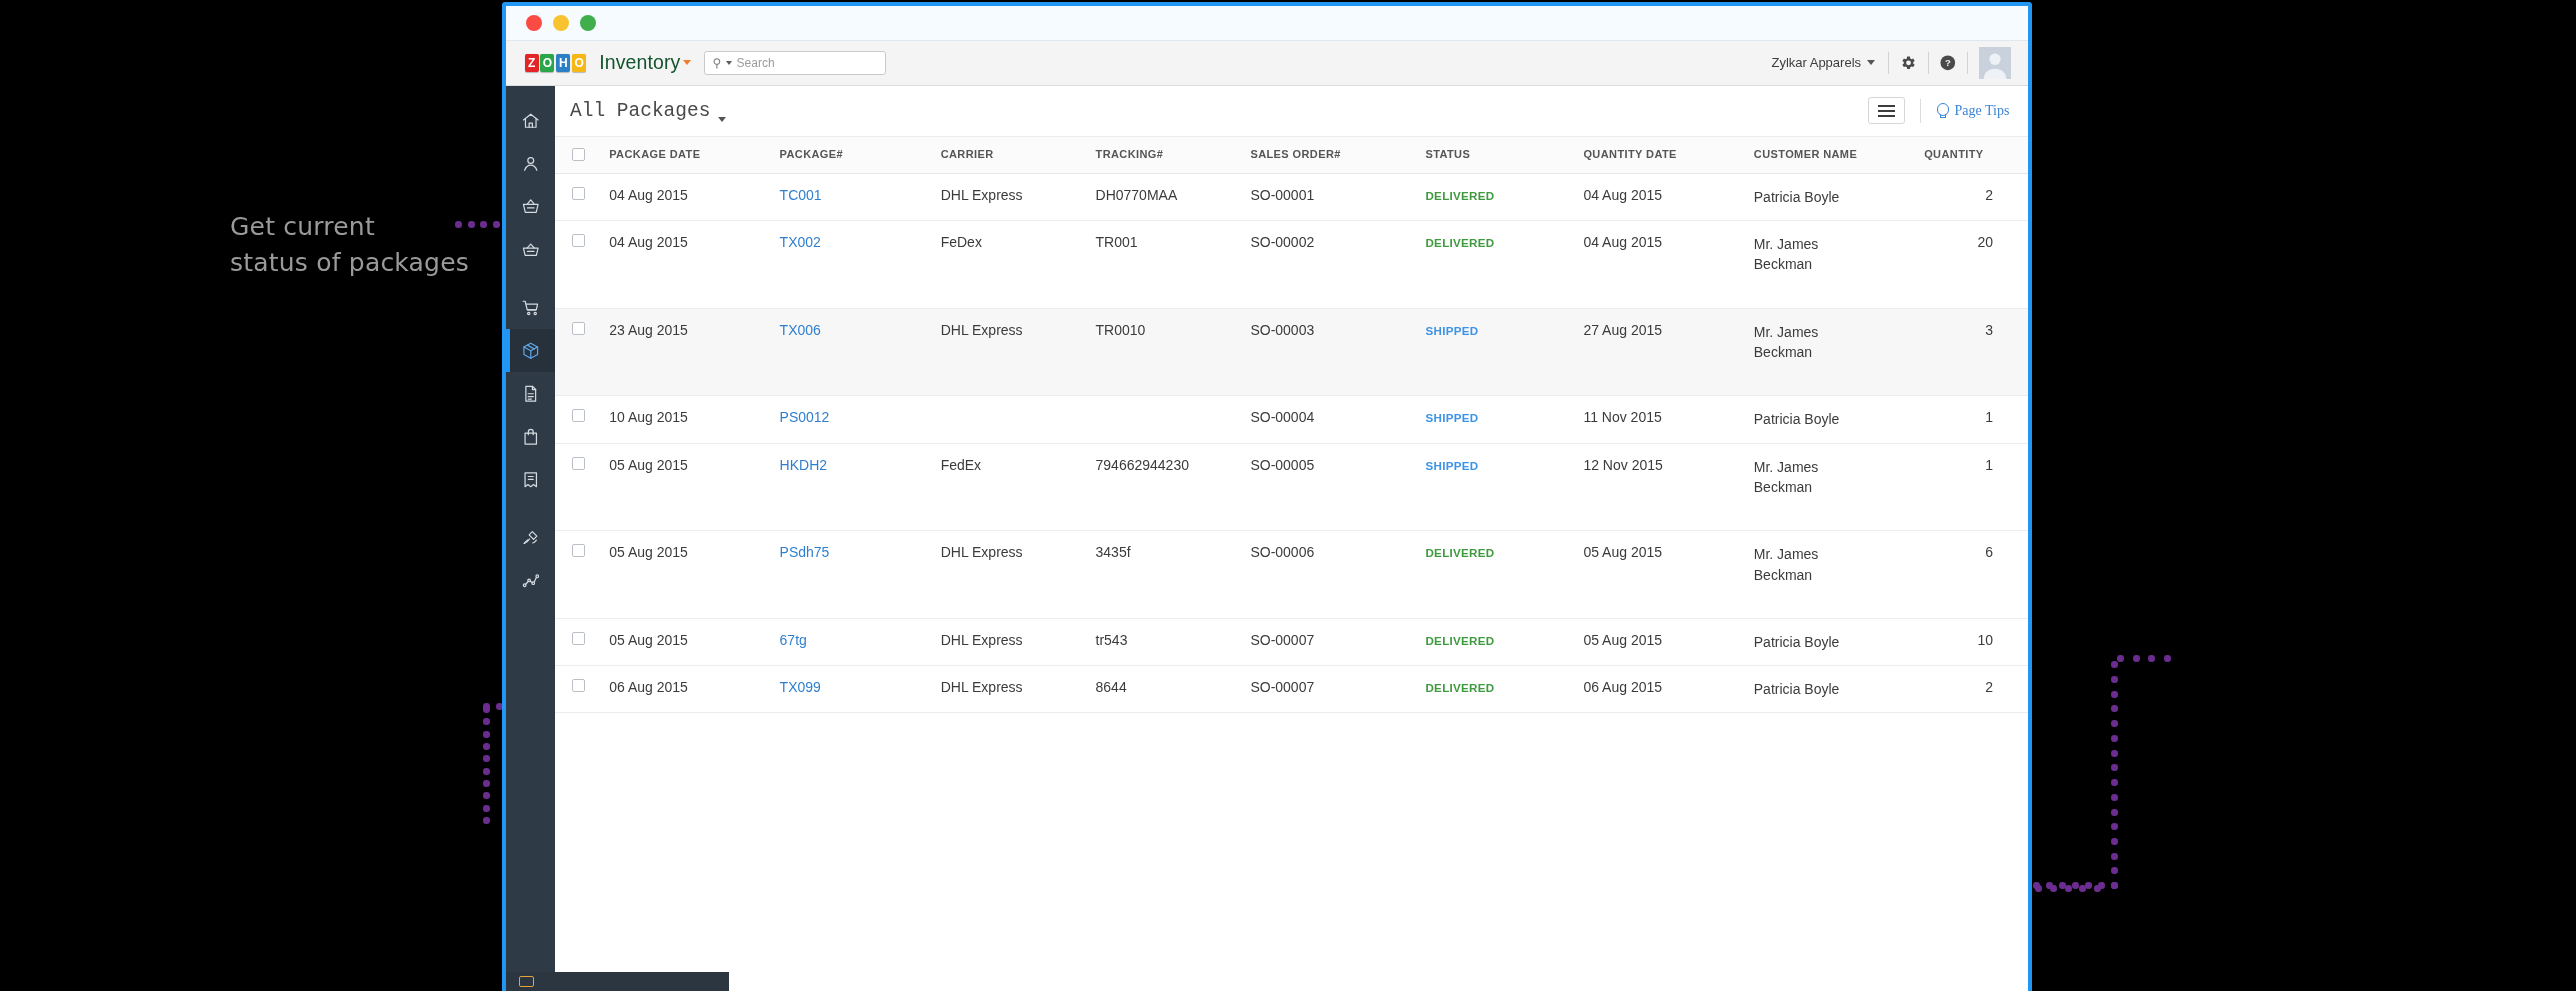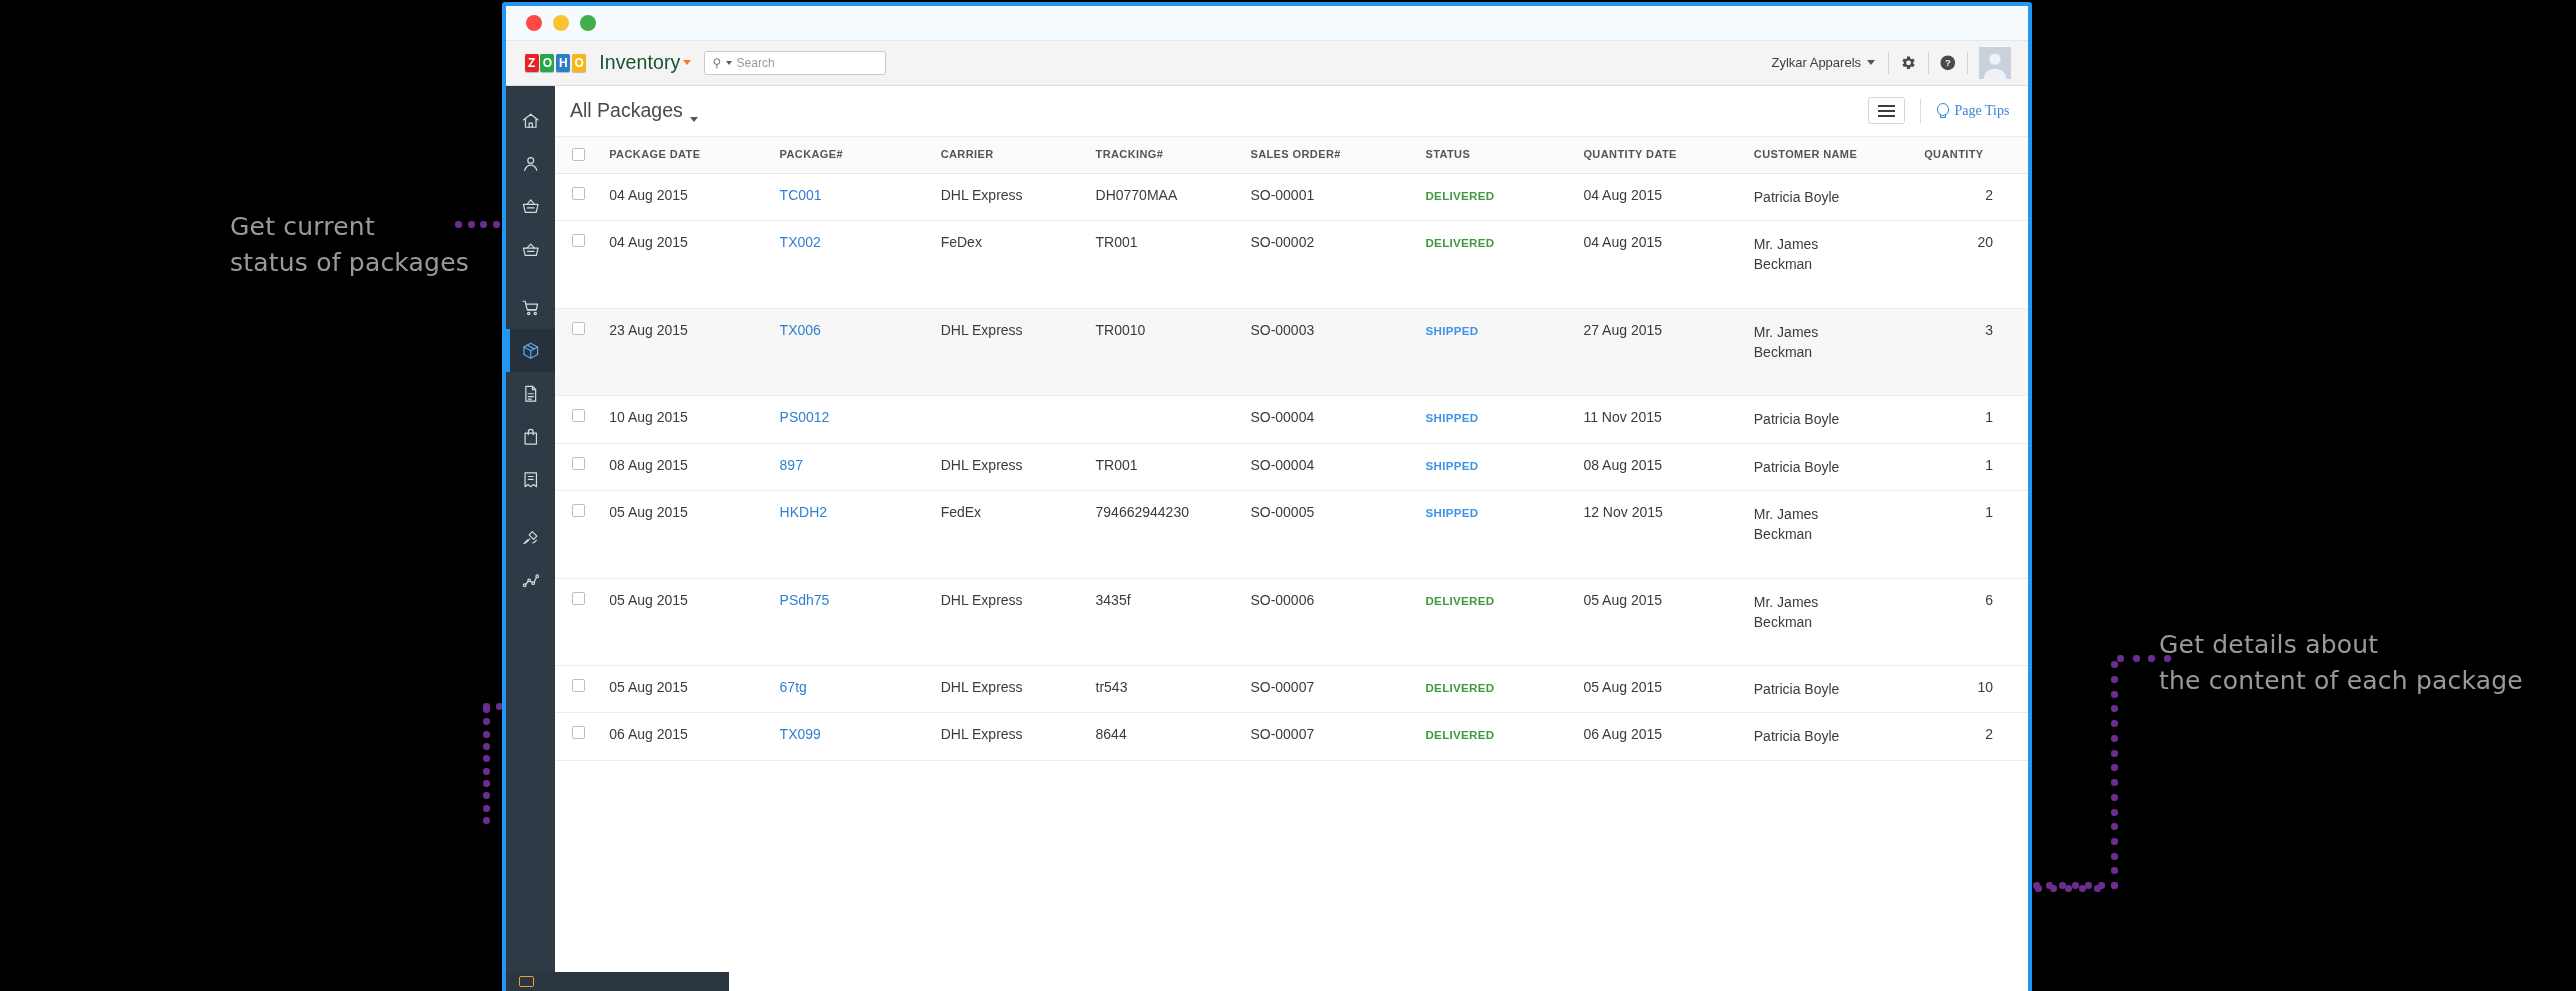--- a/index.html
+++ b/index.html
@@ -308,22 +308,20 @@
       <span class="dot" style="left: 850px; top: 703px;"></span>
       <span class="dot" style="left: 863px; top: 703px;"></span>
       <span class="dot" style="left: 876px; top: 703px;"></span>
       <span class="dot" style="left: 889px; top: 703px;"></span>
       <span class="dot" style="left: 902px; top: 703px;"></span>
       <span class="dot" style="left: 916px; top: 703px;"></span>
       <span class="dot" style="left: 929px; top: 703px;"></span>
       <span class="dotend" style="left: 929px; top: 695px;"></span>
     </div>
 
-  <div class="callout" style="left:2159px; top:627px;">Get details about
-the content of each package</div>
   <div class="dotline" id="dots-content">
       <span class="dot" style="left: 2111px; top: 661px;"></span>
       <span class="dot" style="left: 2111px; top: 676px;"></span>
       <span class="dot" style="left: 2111px; top: 691px;"></span>
       <span class="dot" style="left: 2111px; top: 705px;"></span>
       <span class="dot" style="left: 2111px; top: 720px;"></span>
       <span class="dot" style="left: 2111px; top: 735px;"></span>
       <span class="dot" style="left: 2111px; top: 750px;"></span>
       <span class="dot" style="left: 2111px; top: 764px;"></span>
       <span class="dot" style="left: 2111px; top: 779px;"></span>
@@ -498,21 +496,21 @@
               <path d="M5.8 16.3l3-3.4"></path>
               <path d="M11.3 12.5l2.5 1.7"></path>
               <path d="M16.2 13.8l2.7-5.9"></path>
             </svg>
         </div>
       </div>
 
       <div id="content">
 
         <div id="ctoolbar">
-          <div style="display:flex;align-items:flex-end;">
+          <div style="display:flex;align-items:flex-end;font-family:Liberation Mono, monospace;">
             <span id="page-title">All Packages</span>
             <span class="caret-dn caret-gray" style="margin-left:7.4px;"></span>
           </div>
           <div class="tb-right">
             <span class="listbtn">
               <i></i>
               <i></i>
               <i></i>
             </span>
             <span class="tb-vdiv"></span>
@@ -591,34 +589,20 @@
                   <td class="col-pd">10 Aug 2015</td>
                   <td class="col-pkg"><a class="lnk" href="#">PS0012</a></td>
                   <td class="col-car"></td>
                   <td class="col-trk"></td>
                   <td class="col-so">SO-00004</td>
                   <td class="col-st"><span class="st-shipped">SHIPPED</span></td>
                   <td class="col-sd">11 Nov 2015</td>
                   <td class="col-cn"><span class="cust">Patricia Boyle</span></td>
                   <td class="col-qty">1</td>
                 </tr>
-                <tr>
-                  <td class="col-cb">
-                    <span class="cb"></span>
-                  </td>
-                  <td class="col-pd">08 Aug 2015</td>
-                  <td class="col-pkg"><a class="lnk" href="#">897</a></td>
-                  <td class="col-car">DHL Express</td>
-                  <td class="col-trk">TR001</td>
-                  <td class="col-so">SO-00004</td>
-                  <td class="col-st"><span class="st-shipped">SHIPPED</span></td>
-                  <td class="col-sd">08 Aug 2015</td>
-                  <td class="col-cn"><span class="cust">Patricia Boyle</span></td>
-                  <td class="col-qty">1</td>
-                </tr>
                 <tr class="tall">
                   <td class="col-cb">
                     <span class="cb"></span>
                   </td>
                   <td class="col-pd">05 Aug 2015</td>
                   <td class="col-pkg"><a class="lnk" href="#">HKDH2</a></td>
                   <td class="col-car">FedEx</td>
                   <td class="col-trk">794662944230</td>
                   <td class="col-so">SO-00005</td>
                   <td class="col-st"><span class="st-shipped">SHIPPED</span></td>

